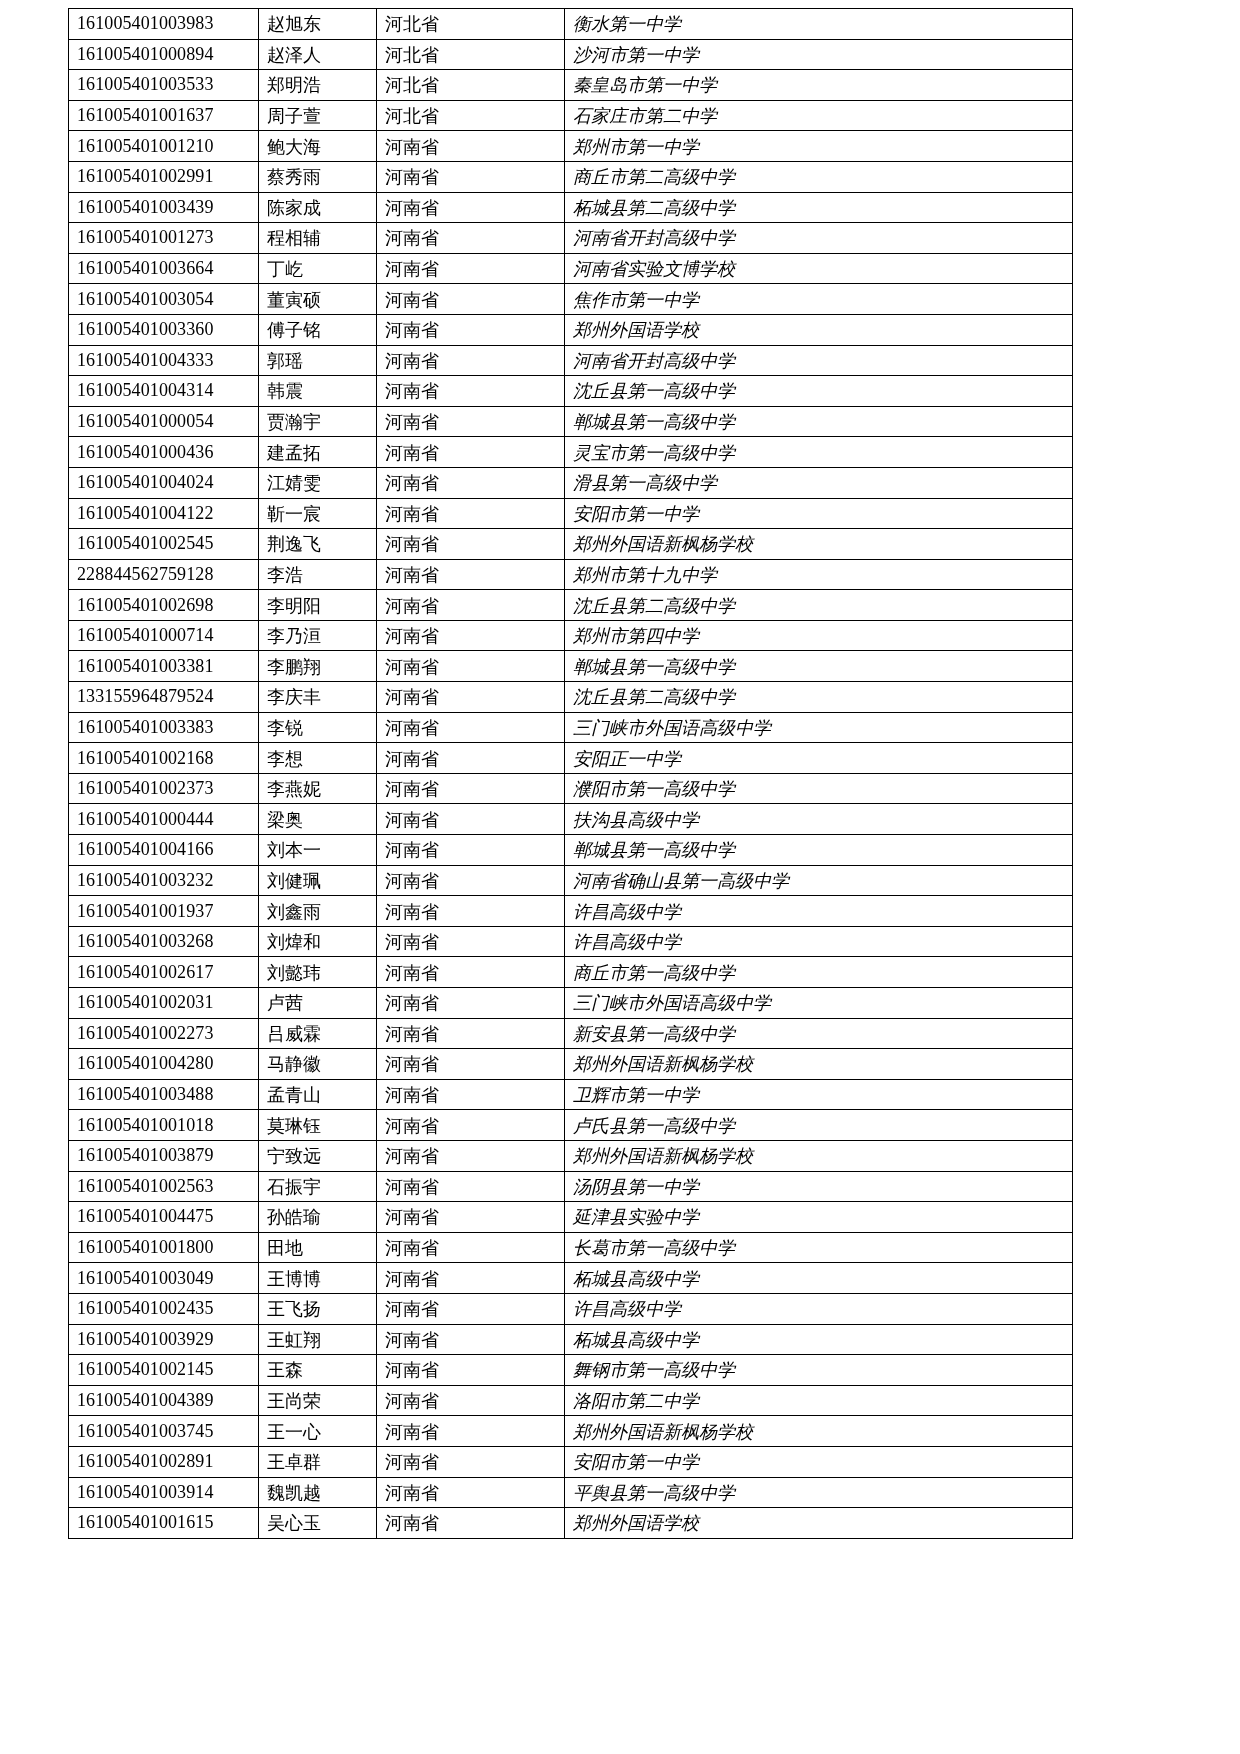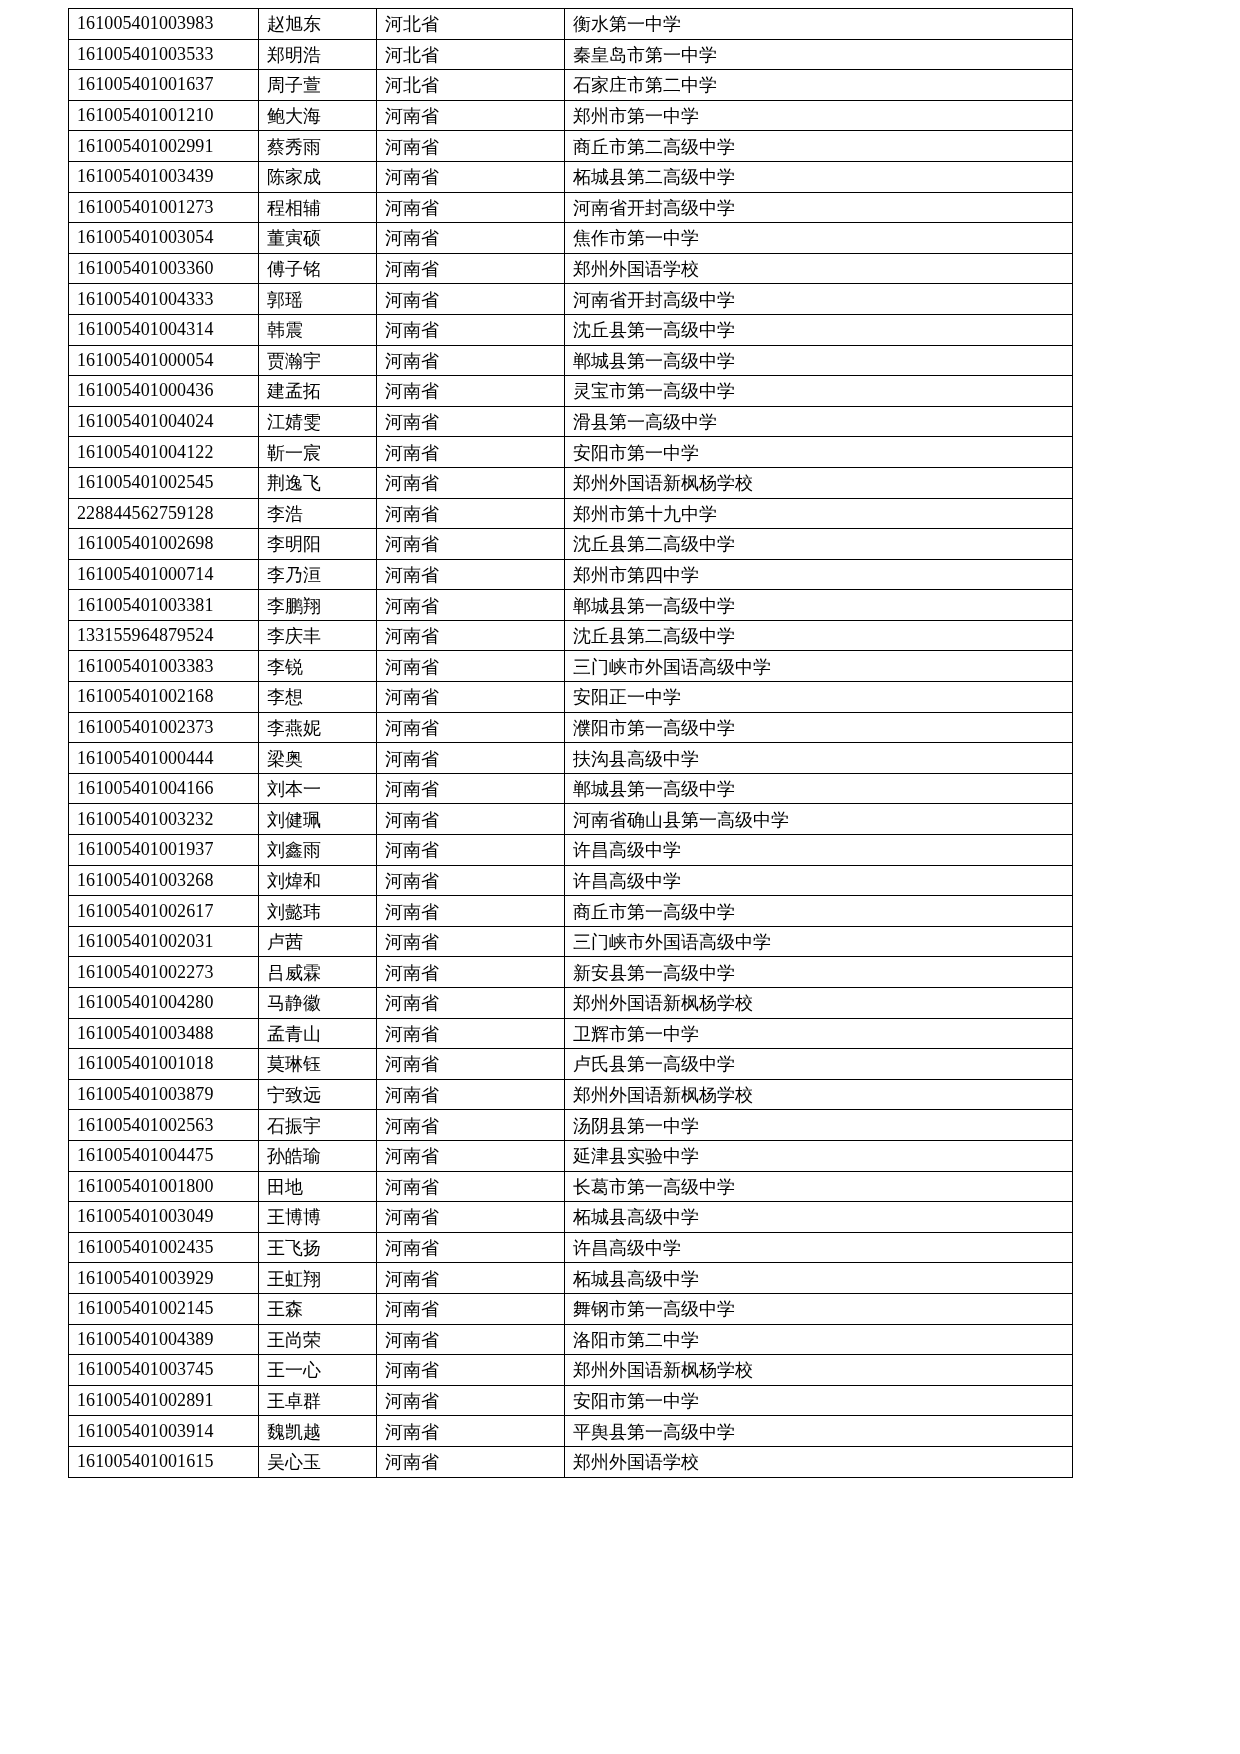--- a/index.html
+++ b/index.html
@@ -46,41 +46,47 @@
     font-size: 18px;
     padding-left: 10px;
     letter-spacing: 0.1px;
   }
   td.name, td.prov, td.school {
     font-family: "DejaVu Sans", "Liberation Sans", sans-serif;
     font-size: 18px;
   }
   td.name  { padding-left: 10px; }
   td.prov  { padding-left: 10px; margin-top: 14px; }
-  td.school{ padding-left: 12px; }
+  td.school{ padding-left: 12px; font-style: italic; }
 </style>
 </head>
 <body>
 
 <div class="page">
   <table class="roster">
     <colgroup>
       <col class="c-id">
       <col class="c-name">
       <col class="c-prov">
       <col class="c-school">
     </colgroup>
     <tbody>
         <tr>
           <td class="id">161005401003983</td>
           <td class="name">赵旭东</td>
           <td class="prov">河北省</td>
           <td class="school">衡水第一中学</td>
         </tr>
         <tr>
+          <td class="id">161005401000894</td>
+          <td class="name">赵泽人</td>
+          <td class="prov">河北省</td>
+          <td class="school">沙河市第一中学</td>
+        </tr>
+        <tr>
           <td class="id">161005401003533</td>
           <td class="name">郑明浩</td>
           <td class="prov">河北省</td>
           <td class="school">秦皇岛市第一中学</td>
         </tr>
         <tr>
           <td class="id">161005401001637</td>
           <td class="name">周子萱</td>
           <td class="prov">河北省</td>
           <td class="school">石家庄市第二中学</td>
@@ -101,20 +107,26 @@
           <td class="id">161005401003439</td>
           <td class="name">陈家成</td>
           <td class="prov">河南省</td>
           <td class="school">柘城县第二高级中学</td>
         </tr>
         <tr>
           <td class="id">161005401001273</td>
           <td class="name">程相辅</td>
           <td class="prov">河南省</td>
           <td class="school">河南省开封高级中学</td>
+        </tr>
+        <tr>
+          <td class="id">161005401003664</td>
+          <td class="name">丁屹</td>
+          <td class="prov">河南省</td>
+          <td class="school">河南省实验文博学校</td>
         </tr>
         <tr>
           <td class="id">161005401003054</td>
           <td class="name">董寅硕</td>
           <td class="prov">河南省</td>
           <td class="school">焦作市第一中学</td>
         </tr>
         <tr>
           <td class="id">161005401003360</td>
           <td class="name">傅子铭</td>

